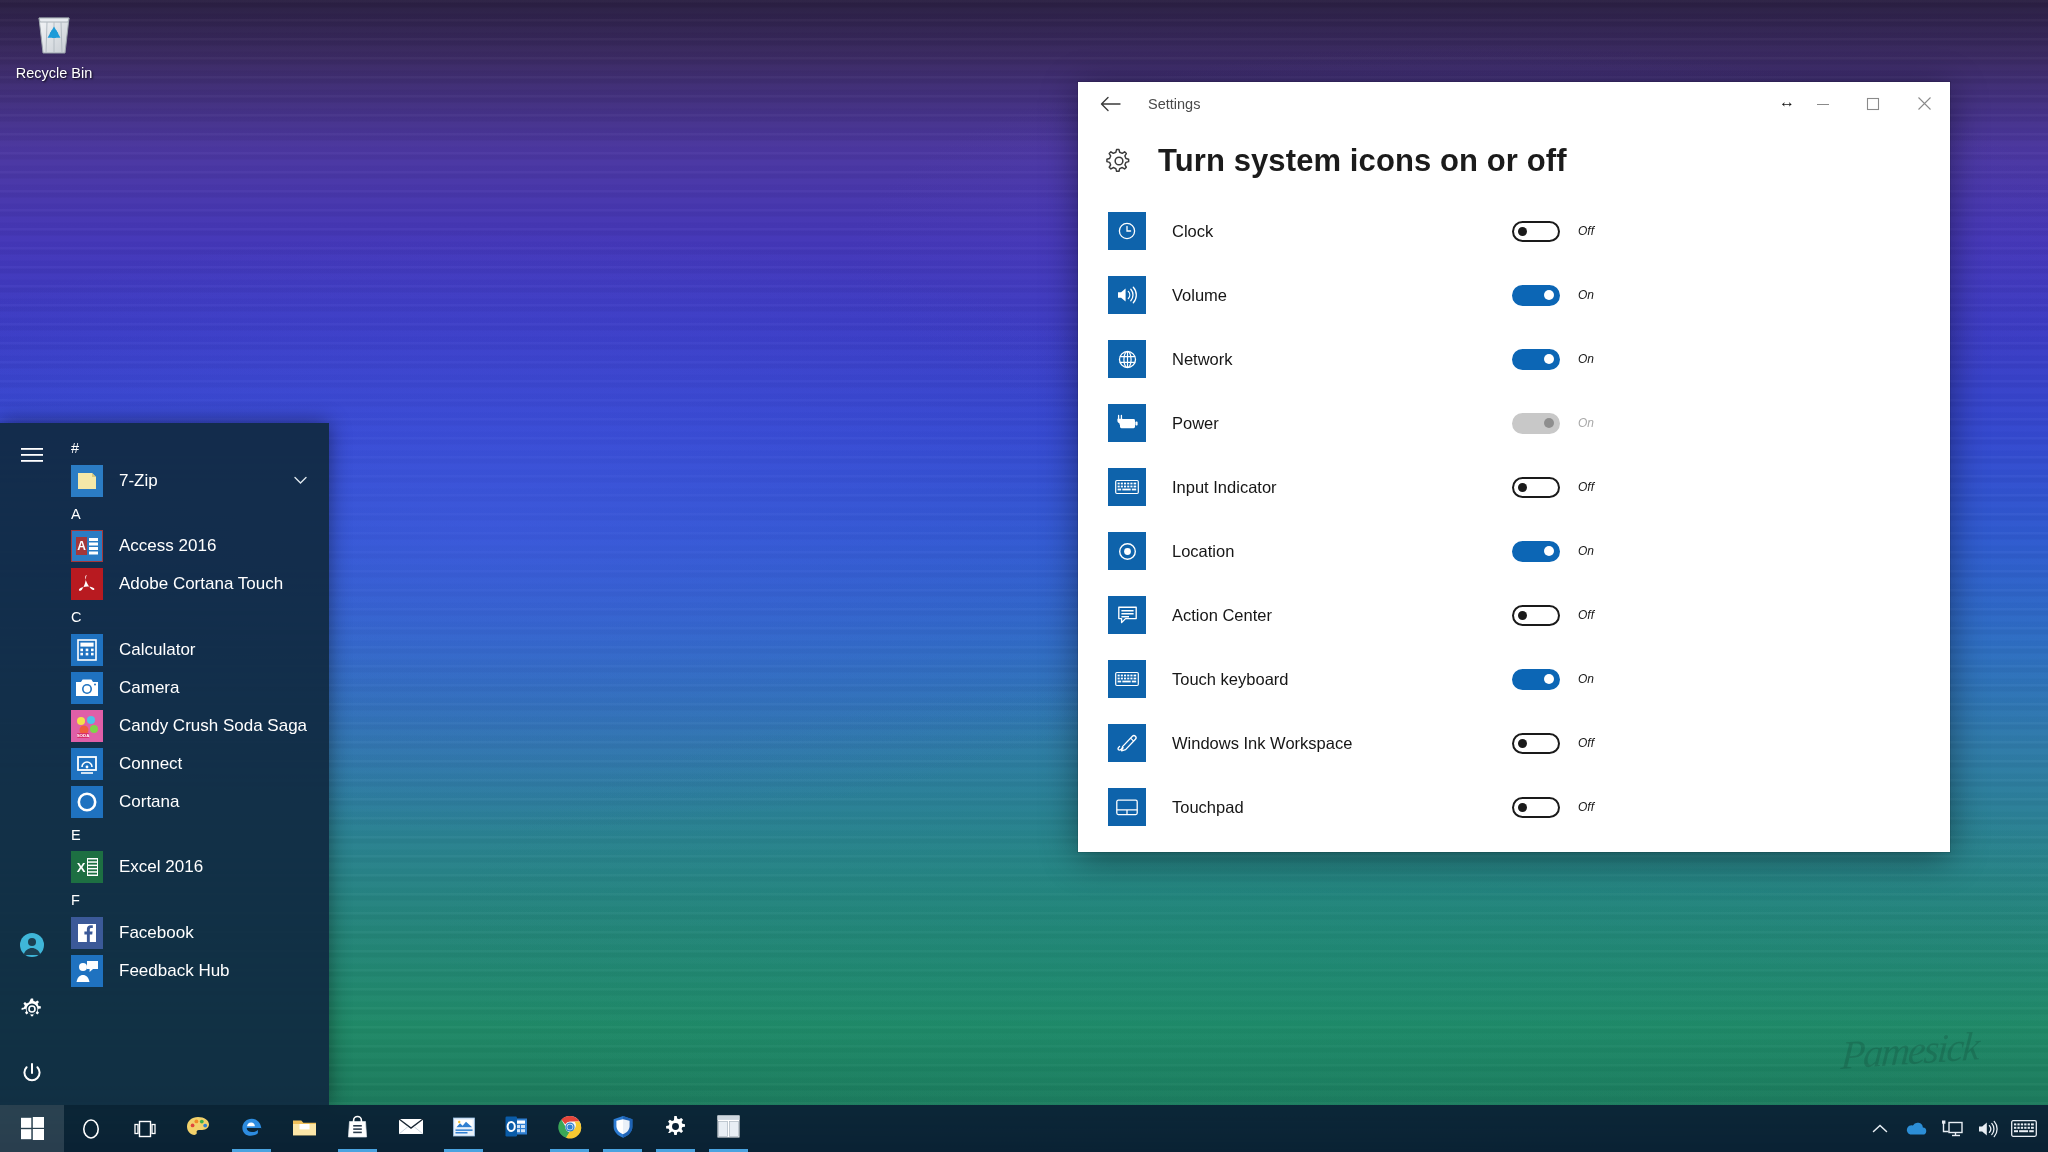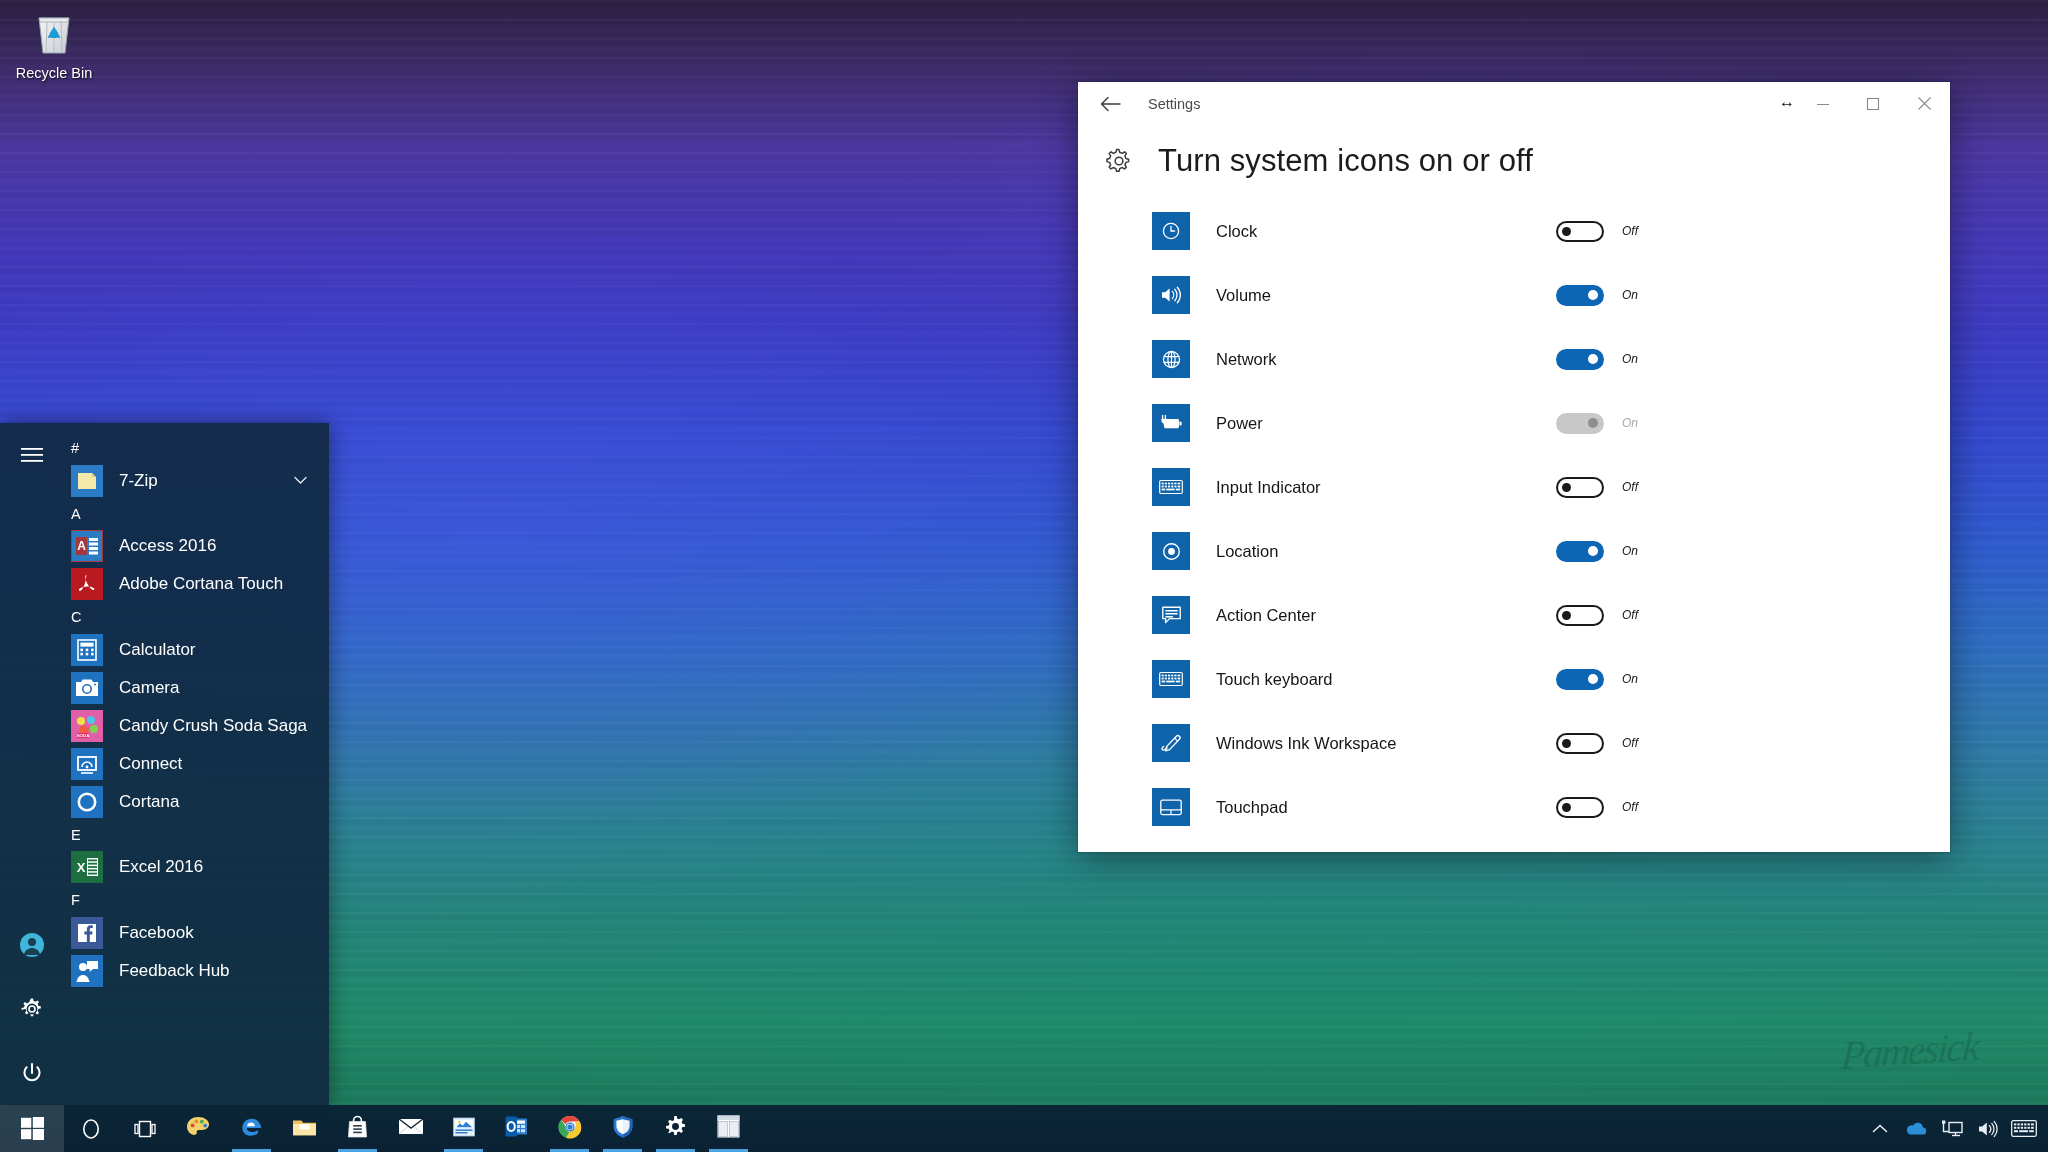--- a/index.html
+++ b/index.html
@@ -162,25 +162,25 @@
   }
 
   #settings-body { flex: 1; padding: 0 0 0 0; overflow: hidden; }
 
   #page-header {
     display: flex; align-items: center;
     padding: 18px 0 0 24px;
   }
   #page-gear { width: 34px; height: 34px; display:flex; align-items:center; justify-content:center; color:#3a3a3a; }
   #page-title {
-    font-size: 31px; font-weight: 400; color: #1b1b1b;
+    font-size: 31px; font-weight: 700; color: #1b1b1b;
     margin-left: 22px; letter-spacing: .1px;
   }
 
-  #icon-list { margin-top: 20px; padding-left: 30px; margin-left: 44px; }
+  #icon-list { margin-top: 20px; padding-left: 30px; }
   .icon-row {
     display: flex; align-items: center;
     height: 64px;
   }
   .sys-tile {
     width: 38px; height: 38px; flex: 0 0 38px;
     background: #0e63ab;
     display: flex; align-items: center; justify-content: center;
     color: #fff;
   }

